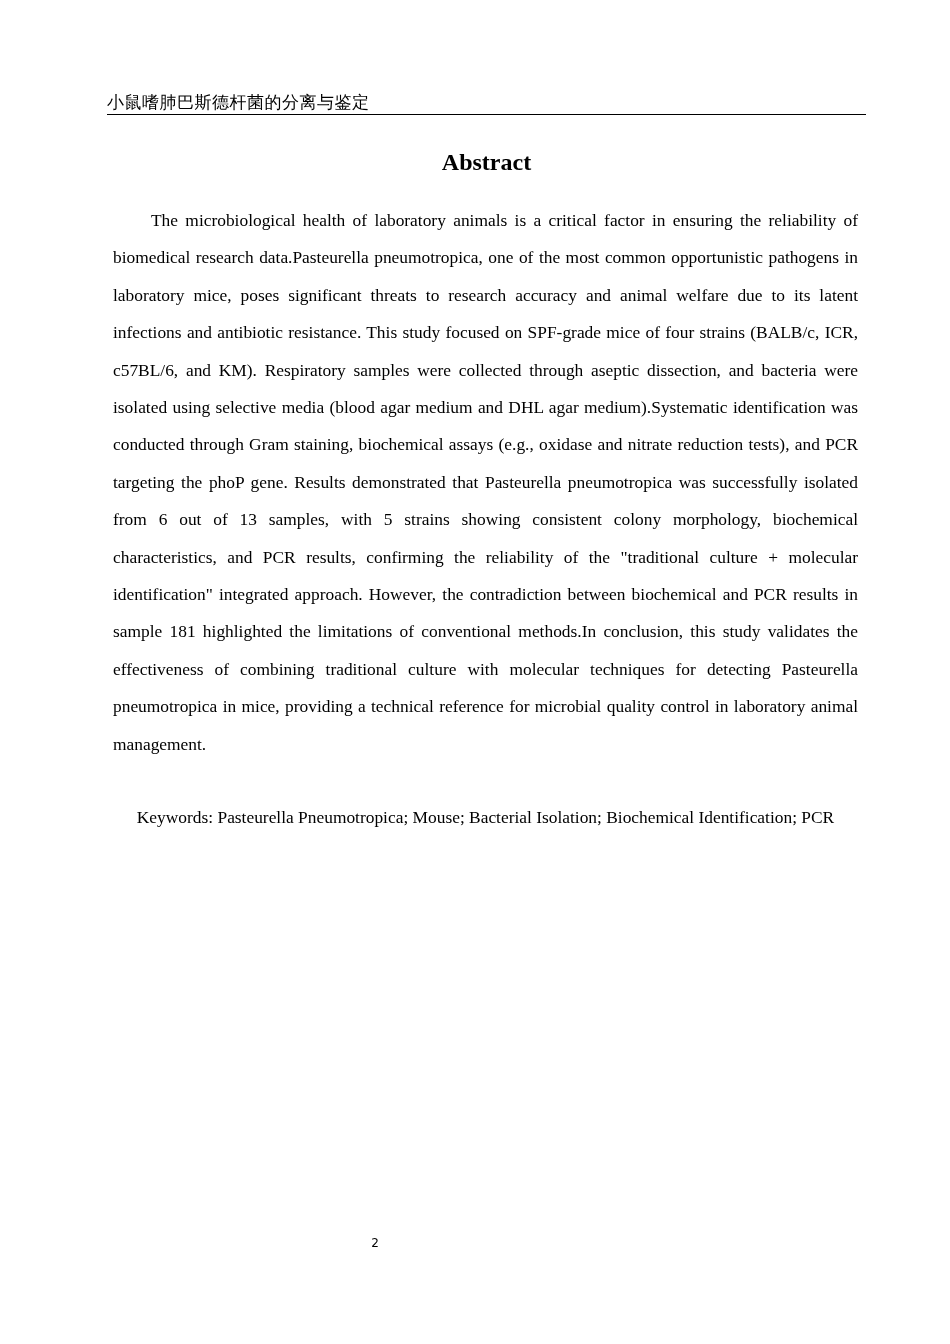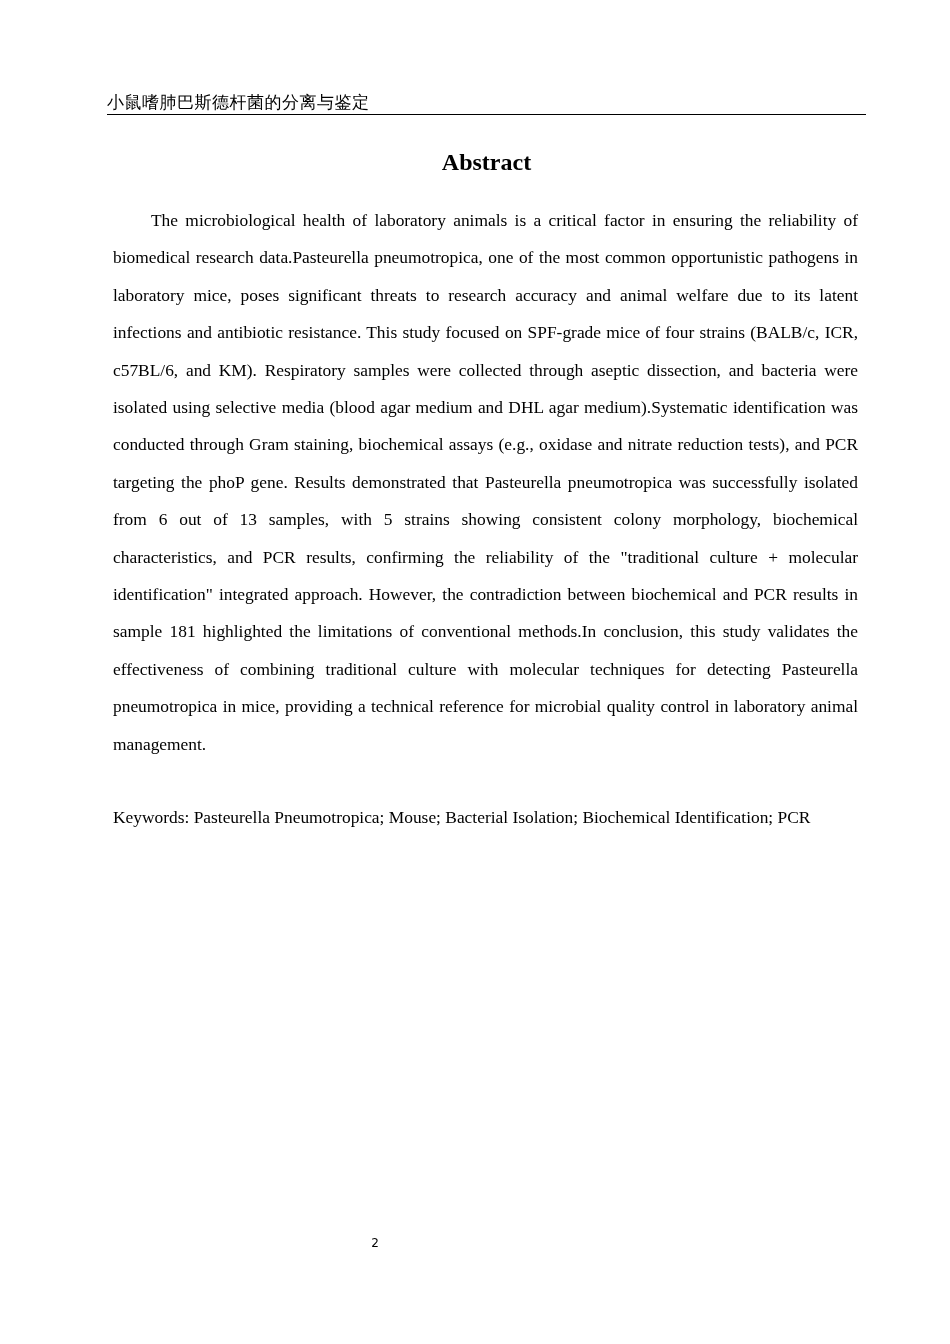--- a/index.html
+++ b/index.html
@@ -9,21 +9,21 @@
                     text-align: left; font-size: 17px; line-height: 22px;
                     font-family: "DejaVu Sans", sans-serif; font-weight: 300; letter-spacing: 0.5px; }
     .header-rule { position: absolute; left: 107px; width: 759px; top: 114px;
                    height: 0; border-top: 1.5px solid #000; }
     .abstract-heading { position: absolute; left: 0; width: 973px; top: 146px;
                         text-align: center; font-size: 24px; font-weight: bold; line-height: 32px; }
     .abstract-body { position: absolute; left: 113px; width: 745px; top: 202px;
                      font-size: 17.4px; line-height: 37.4px; text-align: justify; text-align-last: left; margin: 0; font-family: Liberation Serif, serif; }
     .abstract-body .indent { display: inline-block; width: 38px; }
     .keywords { position: absolute; left: 113px; width: 745px; top: 799px;
-                font-size: 17.4px; line-height: 36px; margin: 0; }
+                font-size: 17.4px; line-height: 36px; margin: 0; text-align: center; }
     .page-number { position: absolute; left: 355px; width: 40px; top: 1236px;
                    text-align: center; font-size: 12px; font-family: "DejaVu Sans", sans-serif; }
   </style>
 </head>
 <body>
 
 <div class="header-title">小鼠嗜肺巴斯德杆菌的分离与鉴定</div>
 <div class="header-rule"></div>
 
 <div class="abstract-heading">Abstract</div>

